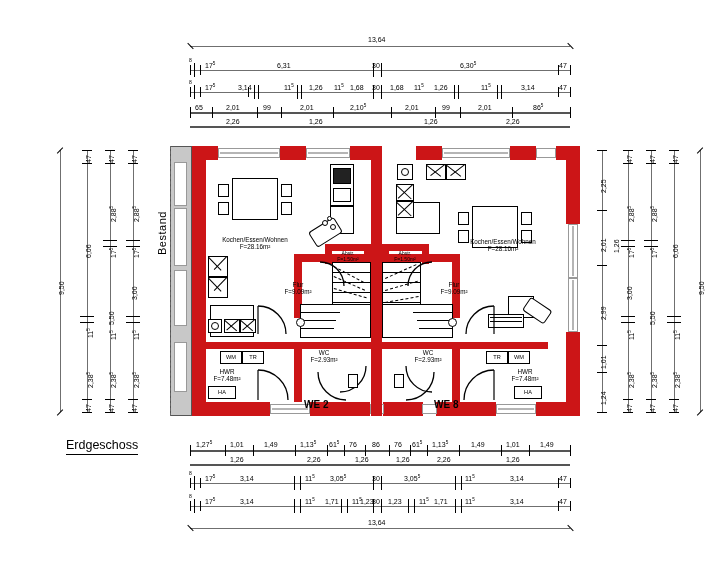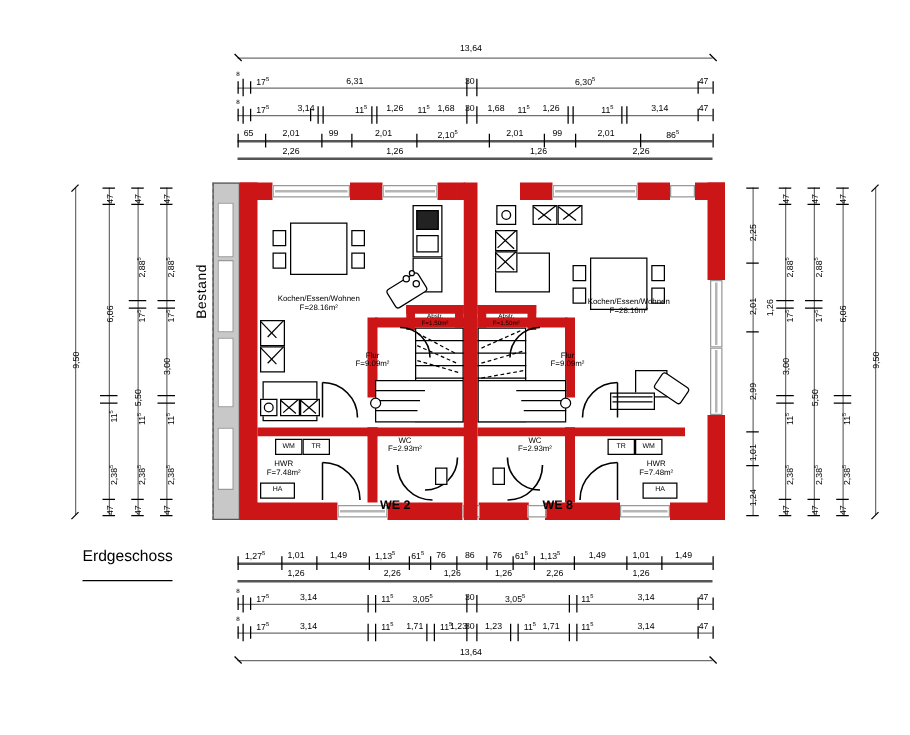--- a/index.html
+++ b/index.html
@@ -34,21 +34,21 @@
         font-size:5.6px;line-height:1;display:flex;align-items:center;justify-content:center;}
   .thin{position:absolute;background:#000;}
   .win{position:absolute;background:#ffffff;border:1px solid #999;box-sizing:border-box;}
   .winbar{position:absolute;background:#b5b5b5;}
   .stair{position:absolute;border:1px solid #000;box-sizing:border-box;background:#fff;}
   .sline{position:absolute;background:#000;height:1px;}
   .dash{position:absolute;border-top:1px dashed #000;}
   #bestand{position:absolute;left:156px;top:255px;font-size:11px;
            transform-origin:0 0;transform:rotate(-90deg);letter-spacing:.5px;color:#000;}
   #title{position:absolute;left:66px;top:438px;font-size:12.5px;
-         border-bottom:1.4px solid #000;padding-bottom:12px;color:#000;}
+         border-bottom:1.4px solid #000;padding-bottom:2px;color:#000;}
   .dashv{position:absolute;border-left:1px dashed #666;}
 </style>
 </head>
 <body>
 
 <div class="abs" style="left:0;top:0;width:728px;height:130px;">
 
   <div class="dimline" style="left:190px;top:46px;width:380px;"></div>
   <div class="slash" style="left:190px;top:42px;"></div>
   <div class="slash" style="left:570px;top:42px;"></div>

